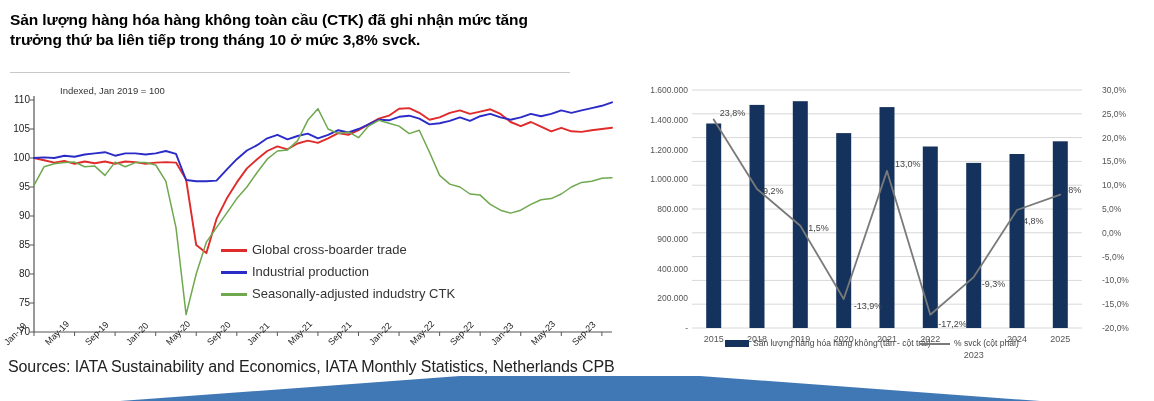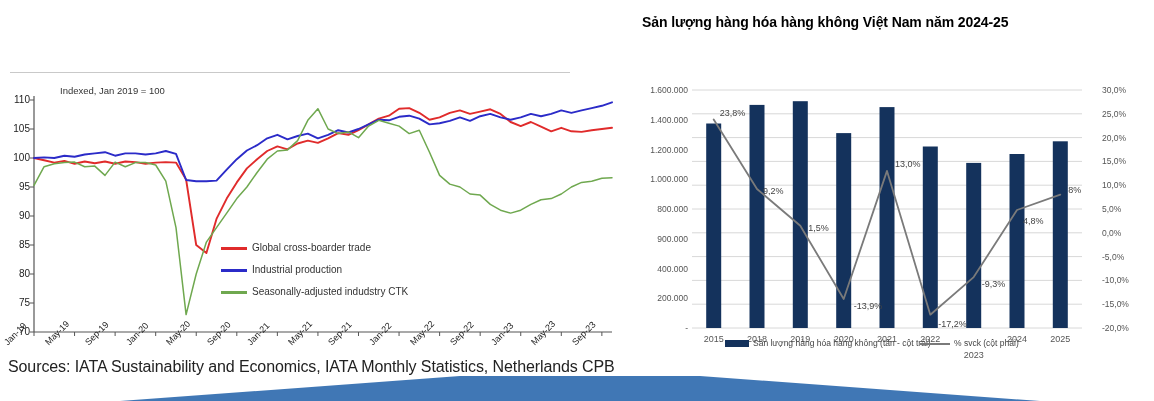--- a/index.html
+++ b/index.html
@@ -40,21 +40,21 @@
   .l-ytick {
     position:absolute; right:0; width:26px; text-align:right;
     font-size:10px; color:#222; transform:translateY(-6px);
   }
   .l-ylabels { position:absolute; left:0px; top:0px; width:30px; height:232px; }
   .l-xtick {
     position:absolute; top:0; font-size:9px; color:#222;
     transform-origin:left top; transform:rotate(-45deg);
     white-space:nowrap;
   }
-  .legend-row { position:absolute; font-size:10px; color:#333; white-space:nowrap;padding-left:21px; }
+  .legend-row { position:absolute; font-size:13px; color:#333; white-space:nowrap;padding-left:21px; }
   .legend-swatch {
     display:inline-block; width:26px; height:2.5px; vertical-align:middle;
     margin-right:5px;
   }
   .source {
     position:absolute; left:8px; top:358px;
     font-size:16px; color:#222; letter-spacing:-0.1px;
   }
 
   
@@ -84,20 +84,21 @@
     margin-right:4px; background:#7a7a7a;
   }
   
   #footer-wedge { position:absolute; left:0; bottom:0; width:1154px; height:30px; }
 </style>
 </head>
 <body>
 
 <div class="panel" id="left-panel">
 
+  <div class="title-left">Sản lượng hàng hóa hàng không toàn cầu (CTK) đã ghi nhận mức tăng trưởng thứ ba liên tiếp trong tháng 10 ở mức 3,8% svck.</div>
   <div class="title-rule"></div>
 
   <div id="left-chart">
     <div class="l-note">Indexed, Jan 2019 = 100</div>
 
     <div class="l-ylabels" id="l-ylabels">
         <div class="l-ytick" style="top: 250px;">70</div>
         <div class="l-ytick" style="top: 221px;">75</div>
         <div class="l-ytick" style="top: 192px;">80</div>
         <div class="l-ytick" style="top: 163px;">85</div>
@@ -163,21 +164,20 @@
         <div class="legend-row" style="left: 200px; top: 182px;"><span class="legend-swatch" style="background: rgb(43, 43, 200);"></span><span>Industrial production</span></div>
         <div class="legend-row" style="left: 200px; top: 204px;"><span class="legend-swatch" style="background: rgb(111, 168, 79);"></span><span>Seasonally-adjusted indudstry CTK</span></div>
       </div>
   </div>
 
   <div class="source">Sources: IATA Sustainability and Economics, IATA Monthly Statistics, Netherlands CPB</div>
 </div>
 
 <div class="panel" id="right-panel">
 
-  <div class="title-right">Sản lượng hàng hóa hàng không Việt Nam năm 2024-25</div>
 
   <div id="right-chart">
     <svg id="r-svg" width="534" height="290">
         <line x1="72" y1="266" x2="462" y2="266" stroke="#d8d8d8" stroke-width="1"></line>
         <line x1="72" y1="242.2" x2="462" y2="242.2" stroke="#d8d8d8" stroke-width="1"></line>
         <line x1="72" y1="218.4" x2="462" y2="218.4" stroke="#d8d8d8" stroke-width="1"></line>
         <line x1="72" y1="194.60000000000002" x2="462" y2="194.60000000000002" stroke="#d8d8d8" stroke-width="1"></line>
         <line x1="72" y1="170.8" x2="462" y2="170.8" stroke="#d8d8d8" stroke-width="1"></line>
         <line x1="72" y1="147" x2="462" y2="147" stroke="#d8d8d8" stroke-width="1"></line>
         <line x1="72" y1="123.20000000000002" x2="462" y2="123.20000000000002" stroke="#d8d8d8" stroke-width="1"></line>

